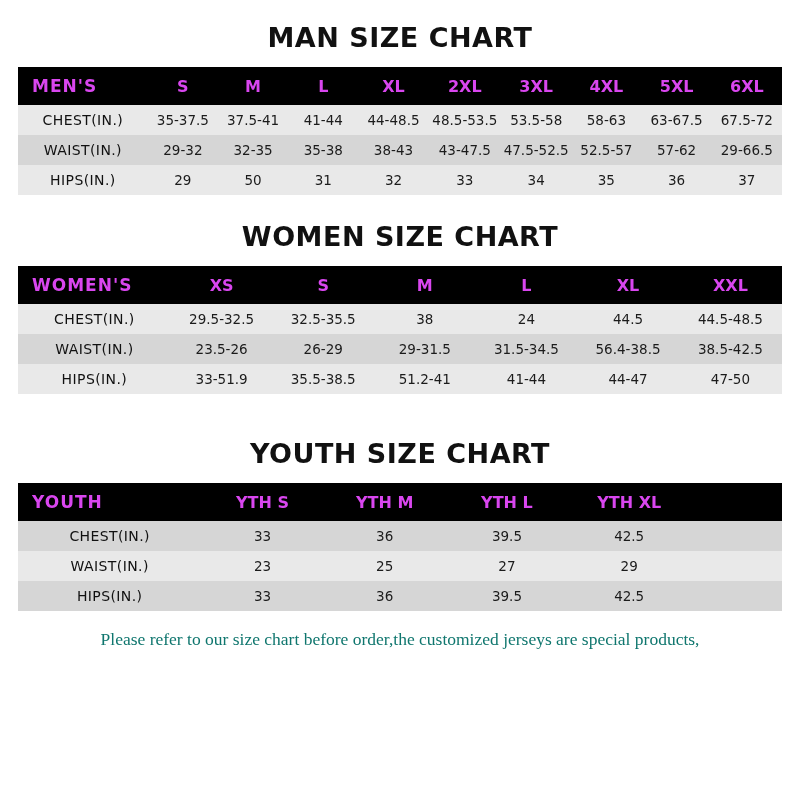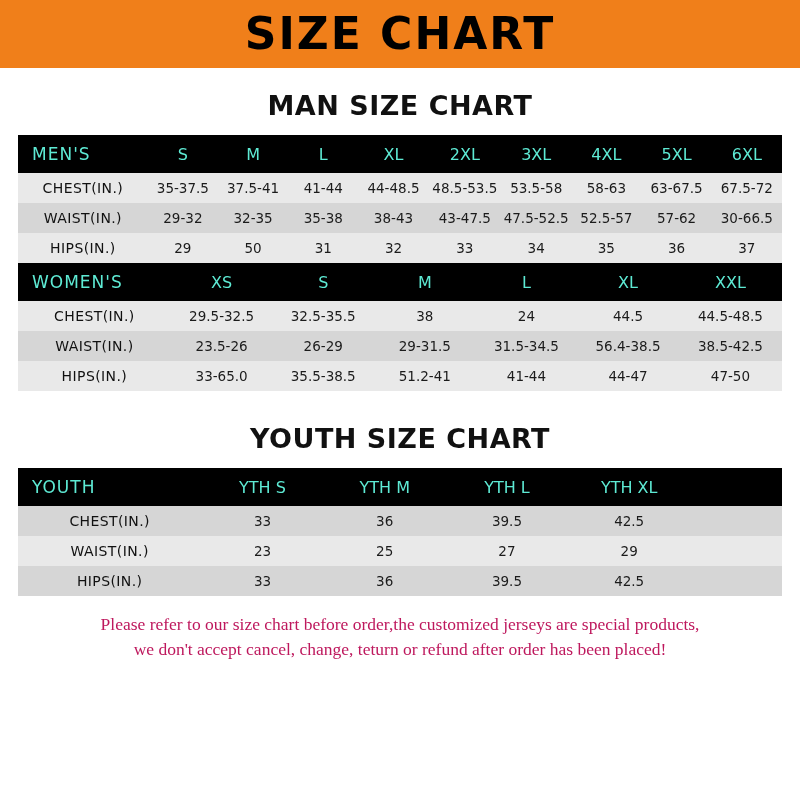--- a/index.html
+++ b/index.html
@@ -43,39 +43,39 @@
   .section-title {
     text-align: center;
     font-family: "DejaVu Sans", sans-serif;
     font-weight: bold;
     font-size: 27px;
     color: #111111;
     letter-spacing: 0.5px;
   }
   .sec1-title { margin: 22px 0 14px 0; }
   .sec2-title { margin: 26px 0 14px 0; }
-  .sec3-title { margin: 32px 0 14px 0; }
+  .sec3-title { margin: 44px 0 14px 0; }
 
   table.size-table {
     width: 100%;
     border-collapse: collapse;
     table-layout: fixed;
   }
   table.size-table th,
   table.size-table td {
     text-align: center;
     font-family: "DejaVu Sans", sans-serif;
   }
   
   .hdr-row {
     background: #000000;
   }
   .hdr-row th {
-    color: #5eead4;
-    font-weight: normal;
+    color: #d946ef;
+    font-weight: bold;
     padding: 9px 2px;
     font-size: 16px;
   }
   .hdr-row th.first-col {
     text-align: left;
     padding-left: 14px;
     font-size: 17px;
     letter-spacing: 1px;
   }
   
@@ -89,35 +89,32 @@
     letter-spacing: 0.4px;
     color: #111111;
   }
   .row-a { background: #e9e9e9; }
   .row-b { background: #d6d6d6; }
 
   .note {
     margin-top: 16px;
     padding: 0 20px;
     text-align: center;
-    color: #be185d;
+    color: #0f766e;
     font-family: "Liberation Serif", serif;
     font-size: 17.5px;
     line-height: 1.45;
   }
   .note-line { display: block; }
 </style>
 </head>
 <body>
 
 <div class="page">
 
-  <div class="banner">
-    <div class="banner-title">SIZE CHART</div>
-  </div>
 
   <div class="content">
 
     <div class="section-title sec1-title">MAN SIZE CHART</div>
     <table class="size-table">
       <colgroup>
         <col style="width:17%">
           <col style="width:9.2%">
           <col style="width:9.2%">
           <col style="width:9.2%">
@@ -158,37 +155,38 @@
         <tr class="row-b">
           <td class="first-col">WAIST(IN.)</td>
           <td>29-32</td>
           <td>32-35</td>
           <td>35-38</td>
           <td>38-43</td>
           <td>43-47.5</td>
           <td>47.5-52.5</td>
           <td>52.5-57</td>
           <td>57-62</td>
-          <td>30-66.5</td>
+          <td>29-66.5</td>
         </tr>
         <tr class="row-a">
           <td class="first-col">HIPS(IN.)</td>
           <td>29</td>
           <td>50</td>
           <td>31</td>
           <td>32</td>
           <td>33</td>
           <td>34</td>
           <td>35</td>
           <td>36</td>
           <td>37</td>
         </tr>
       </tbody>
     </table>
 
+    <div class="section-title sec2-title">WOMEN SIZE CHART</div>
     <table class="size-table">
       <colgroup>
         <col style="width:20%">
           <col style="width:13.3%">
           <col style="width:13.3%">
           <col style="width:13.3%">
         <col style="width:13.3%">
           <col style="width:13.3%">
           <col style="width:13.5%">
       </colgroup>
@@ -217,21 +215,21 @@
           <td class="first-col">WAIST(IN.)</td>
           <td>23.5-26</td>
           <td>26-29</td>
           <td>29-31.5</td>
           <td>31.5-34.5</td>
           <td>56.4-38.5</td>
           <td>38.5-42.5</td>
         </tr>
         <tr class="row-a">
           <td class="first-col">HIPS(IN.)</td>
-          <td>33-65.0</td>
+          <td>33-51.9</td>
           <td>35.5-38.5</td>
           <td>51.2-41</td>
           <td>41-44</td>
           <td>44-47</td>
           <td>47-50</td>
         </tr>
       </tbody>
     </table>
 
     <div class="section-title sec3-title">YOUTH SIZE CHART</div>
@@ -277,17 +275,16 @@
           <td>36</td>
           <td>39.5</td>
           <td>42.5</td>
           <td></td>
         </tr>
       </tbody>
     </table>
 
     <div class="note">
       <span class="note-line">Please refer to our size chart before order,the customized jerseys are special products,</span>
-      <span class="note-line">we don't accept cancel, change, teturn or refund after order has been placed!</span>
     </div>
 
   </div>
 </div>
 
 </body></html>

